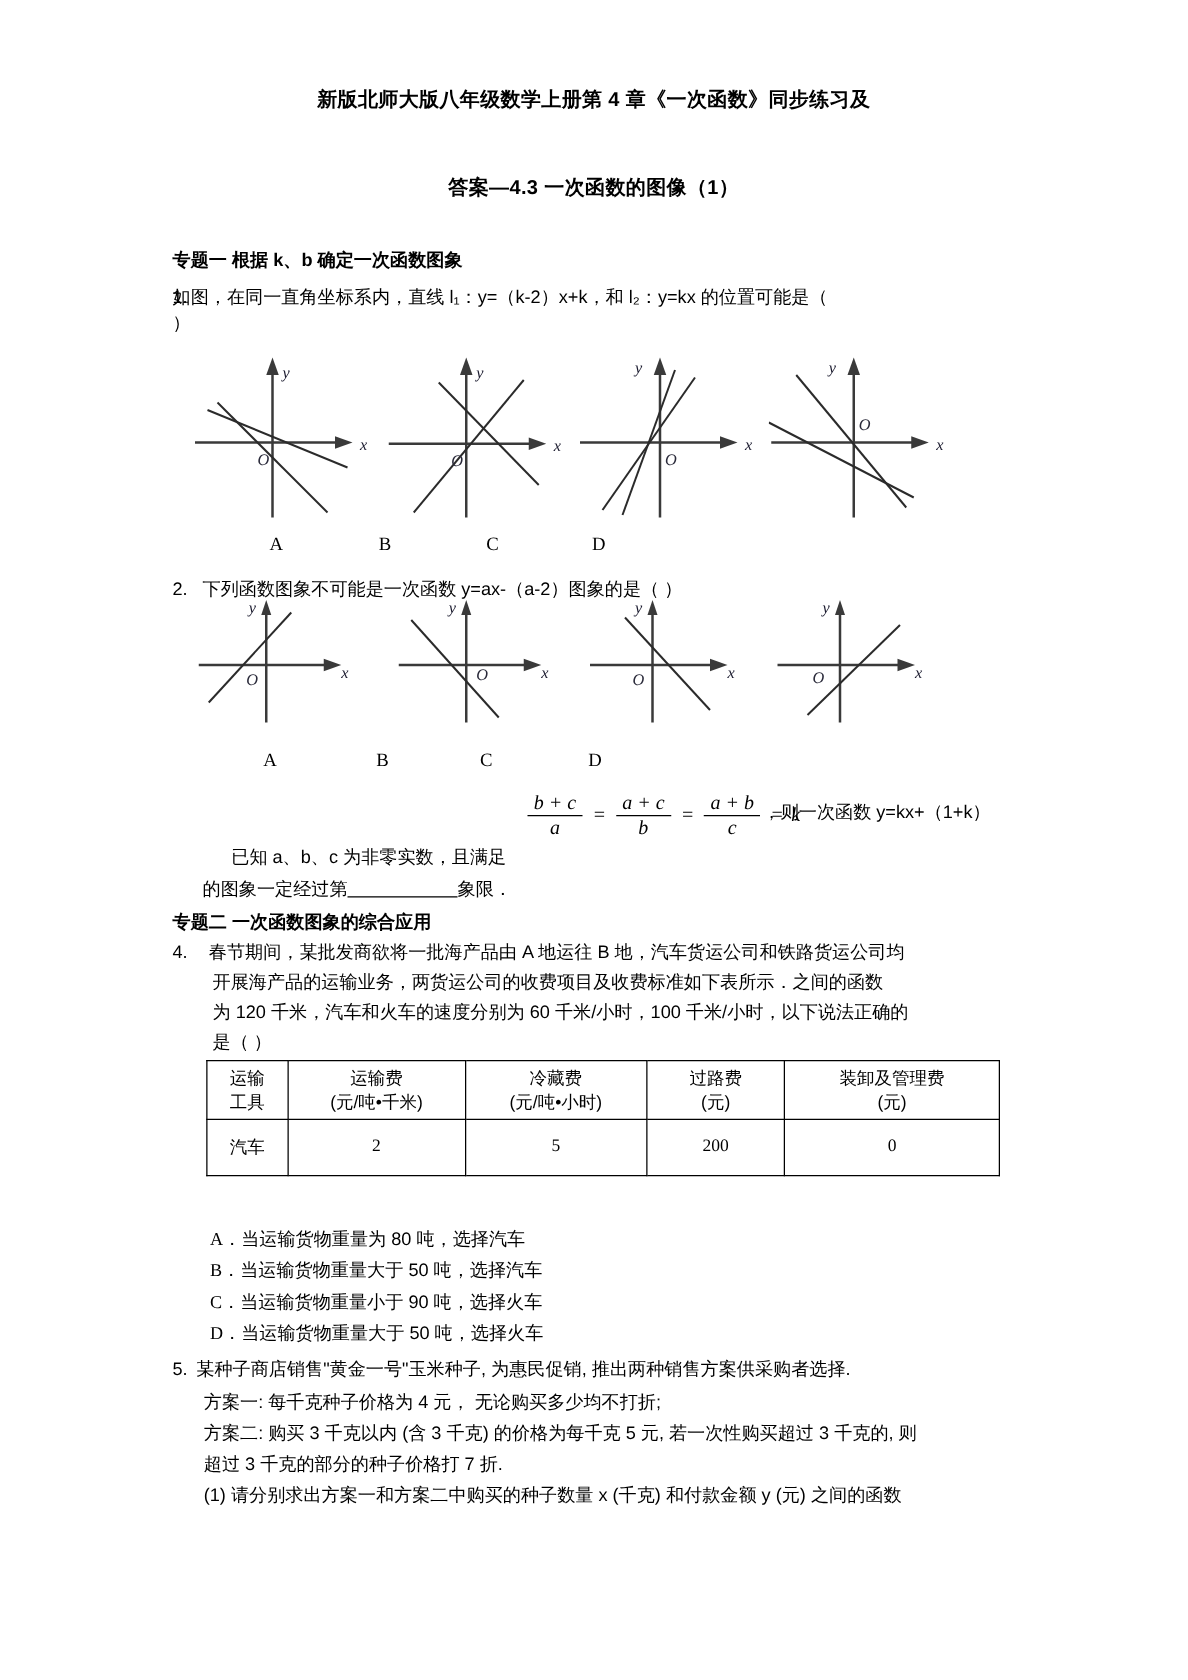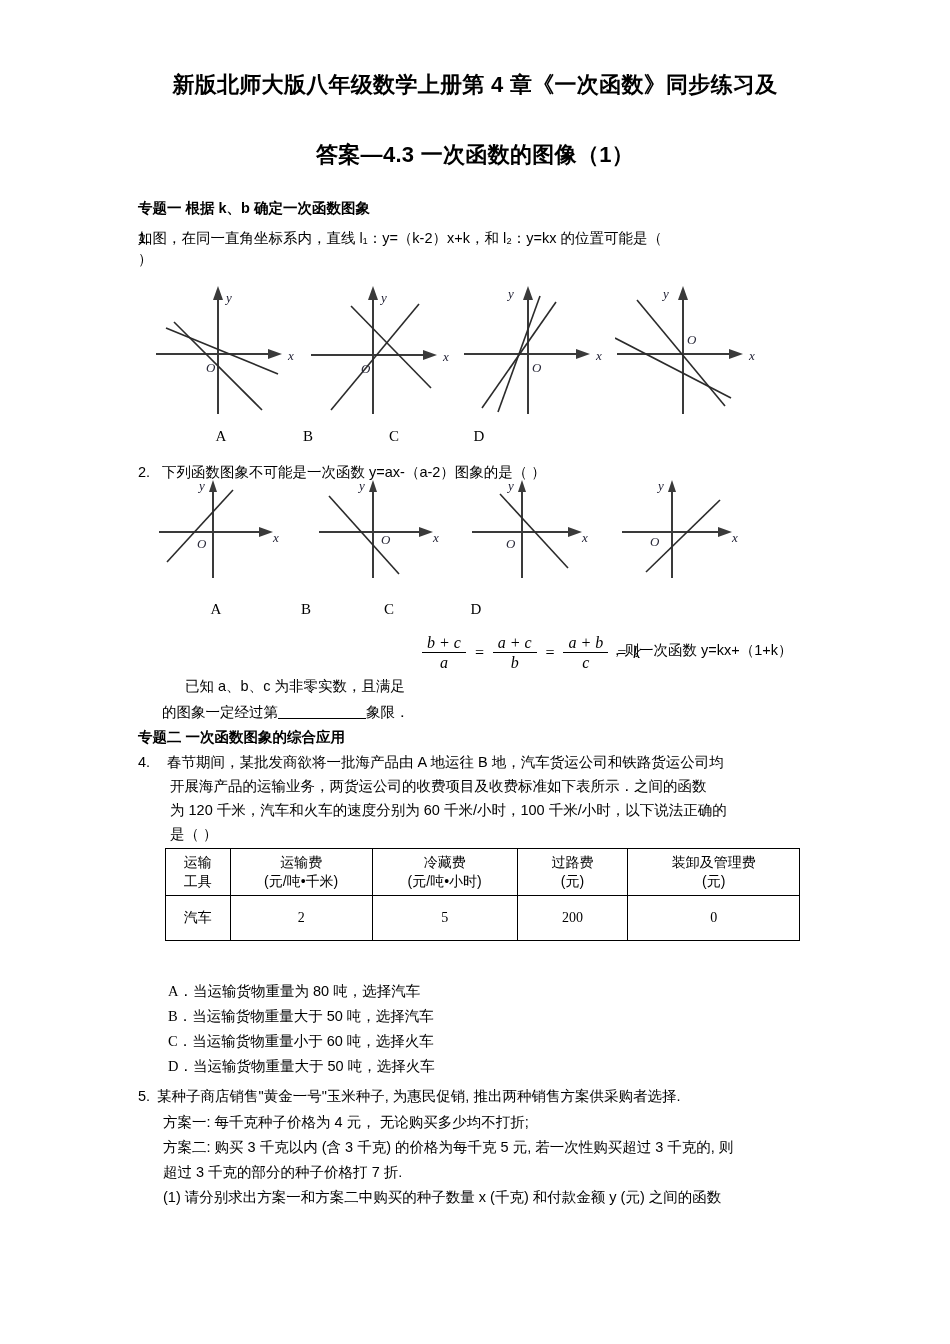--- a/index.html
+++ b/index.html
@@ -22,21 +22,21 @@
     background: #ffffff;
   }
   
   .doc-title {
     position: absolute;
     left: 0;
     width: 950px;
     text-align: center;
     font-family: "Liberation Sans", "DejaVu Sans", sans-serif;
     font-weight: bold;
-    font-size: 22px;
+    font-size: 16px;
     letter-spacing: 0.3px;
   }
   #title-line-1 { top: 70px; }
   #title-line-2 { top: 140px; }
 
   
   .section-heading {
     position: absolute;
     left: 138px;
     font-family: "Liberation Sans", "DejaVu Sans", sans-serif;
@@ -368,21 +368,21 @@
     </tbody>
   </table>
 
   <div class="opt" style="left:168px; top:982px;">
     <span class="opt-key">A．</span><span>当运输货物重量为 80 吨，选择汽车</span>
   </div>
   <div class="opt" style="left:168px; top:1007px;">
     <span class="opt-key">B．</span><span>当运输货物重量大于 50 吨，选择汽车</span>
   </div>
   <div class="opt" style="left:168px; top:1032px;">
-    <span class="opt-key">C．</span><span>当运输货物重量小于 60 吨，选择火车</span>
+    <span class="opt-key">C．</span><span>当运输货物重量小于 90 吨，选择火车</span>
   </div>
   <div class="opt" style="left:168px; top:1057px;">
     <span class="opt-key">D．</span><span>当运输货物重量大于 50 吨，选择火车</span>
   </div>
 
   <div class="q-text" style="left:138px; top:1086px;">5.</div>
   <div class="q-text" style="left:157px; top:1086px;">某种子商店销售"黄金一号"玉米种子, 为惠民促销, 推出两种销售方案供采购者选择.</div>
   <div class="q-text" style="left:163px; top:1112px;">方案一: 每千克种子价格为 4 元， 无论购买多少均不打折;</div>
   <div class="q-text" style="left:163px; top:1137px;">方案二: 购买 3 千克以内 (含 3 千克) 的价格为每千克 5 元, 若一次性购买超过 3 千克的, 则</div>
   <div class="q-text" style="left:163px; top:1162px;">超过 3 千克的部分的种子价格打 7 折.</div>

